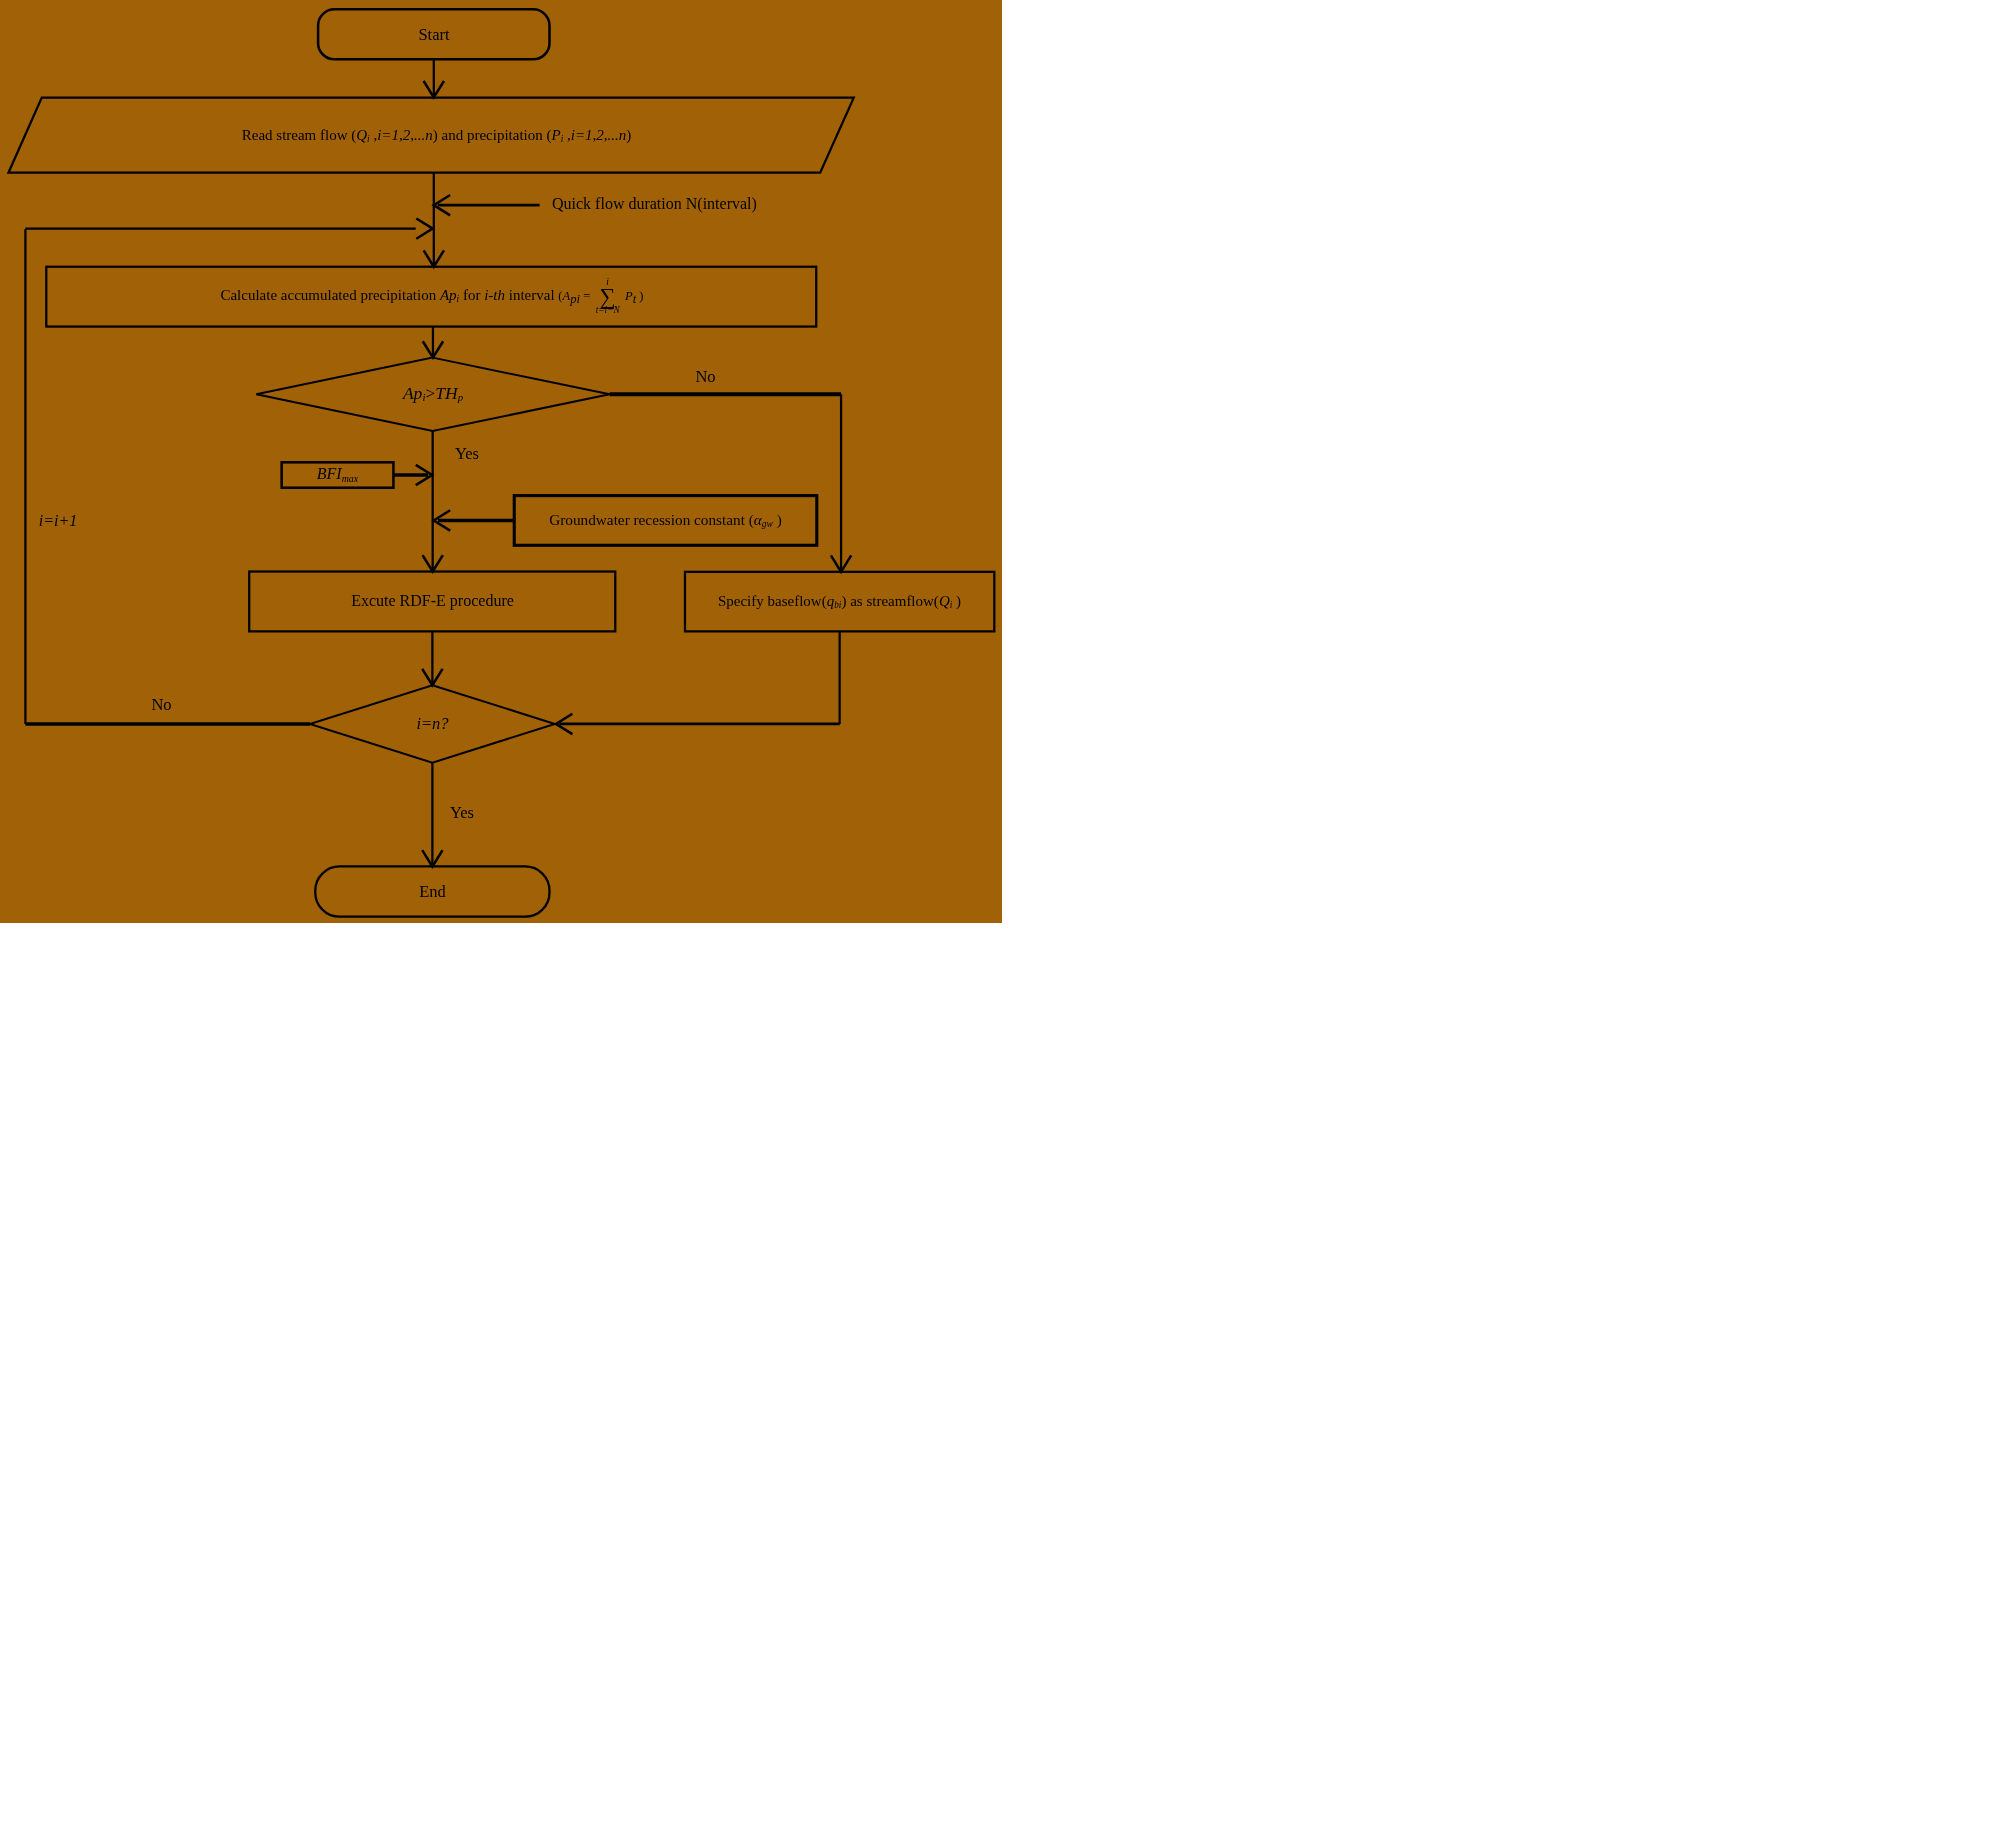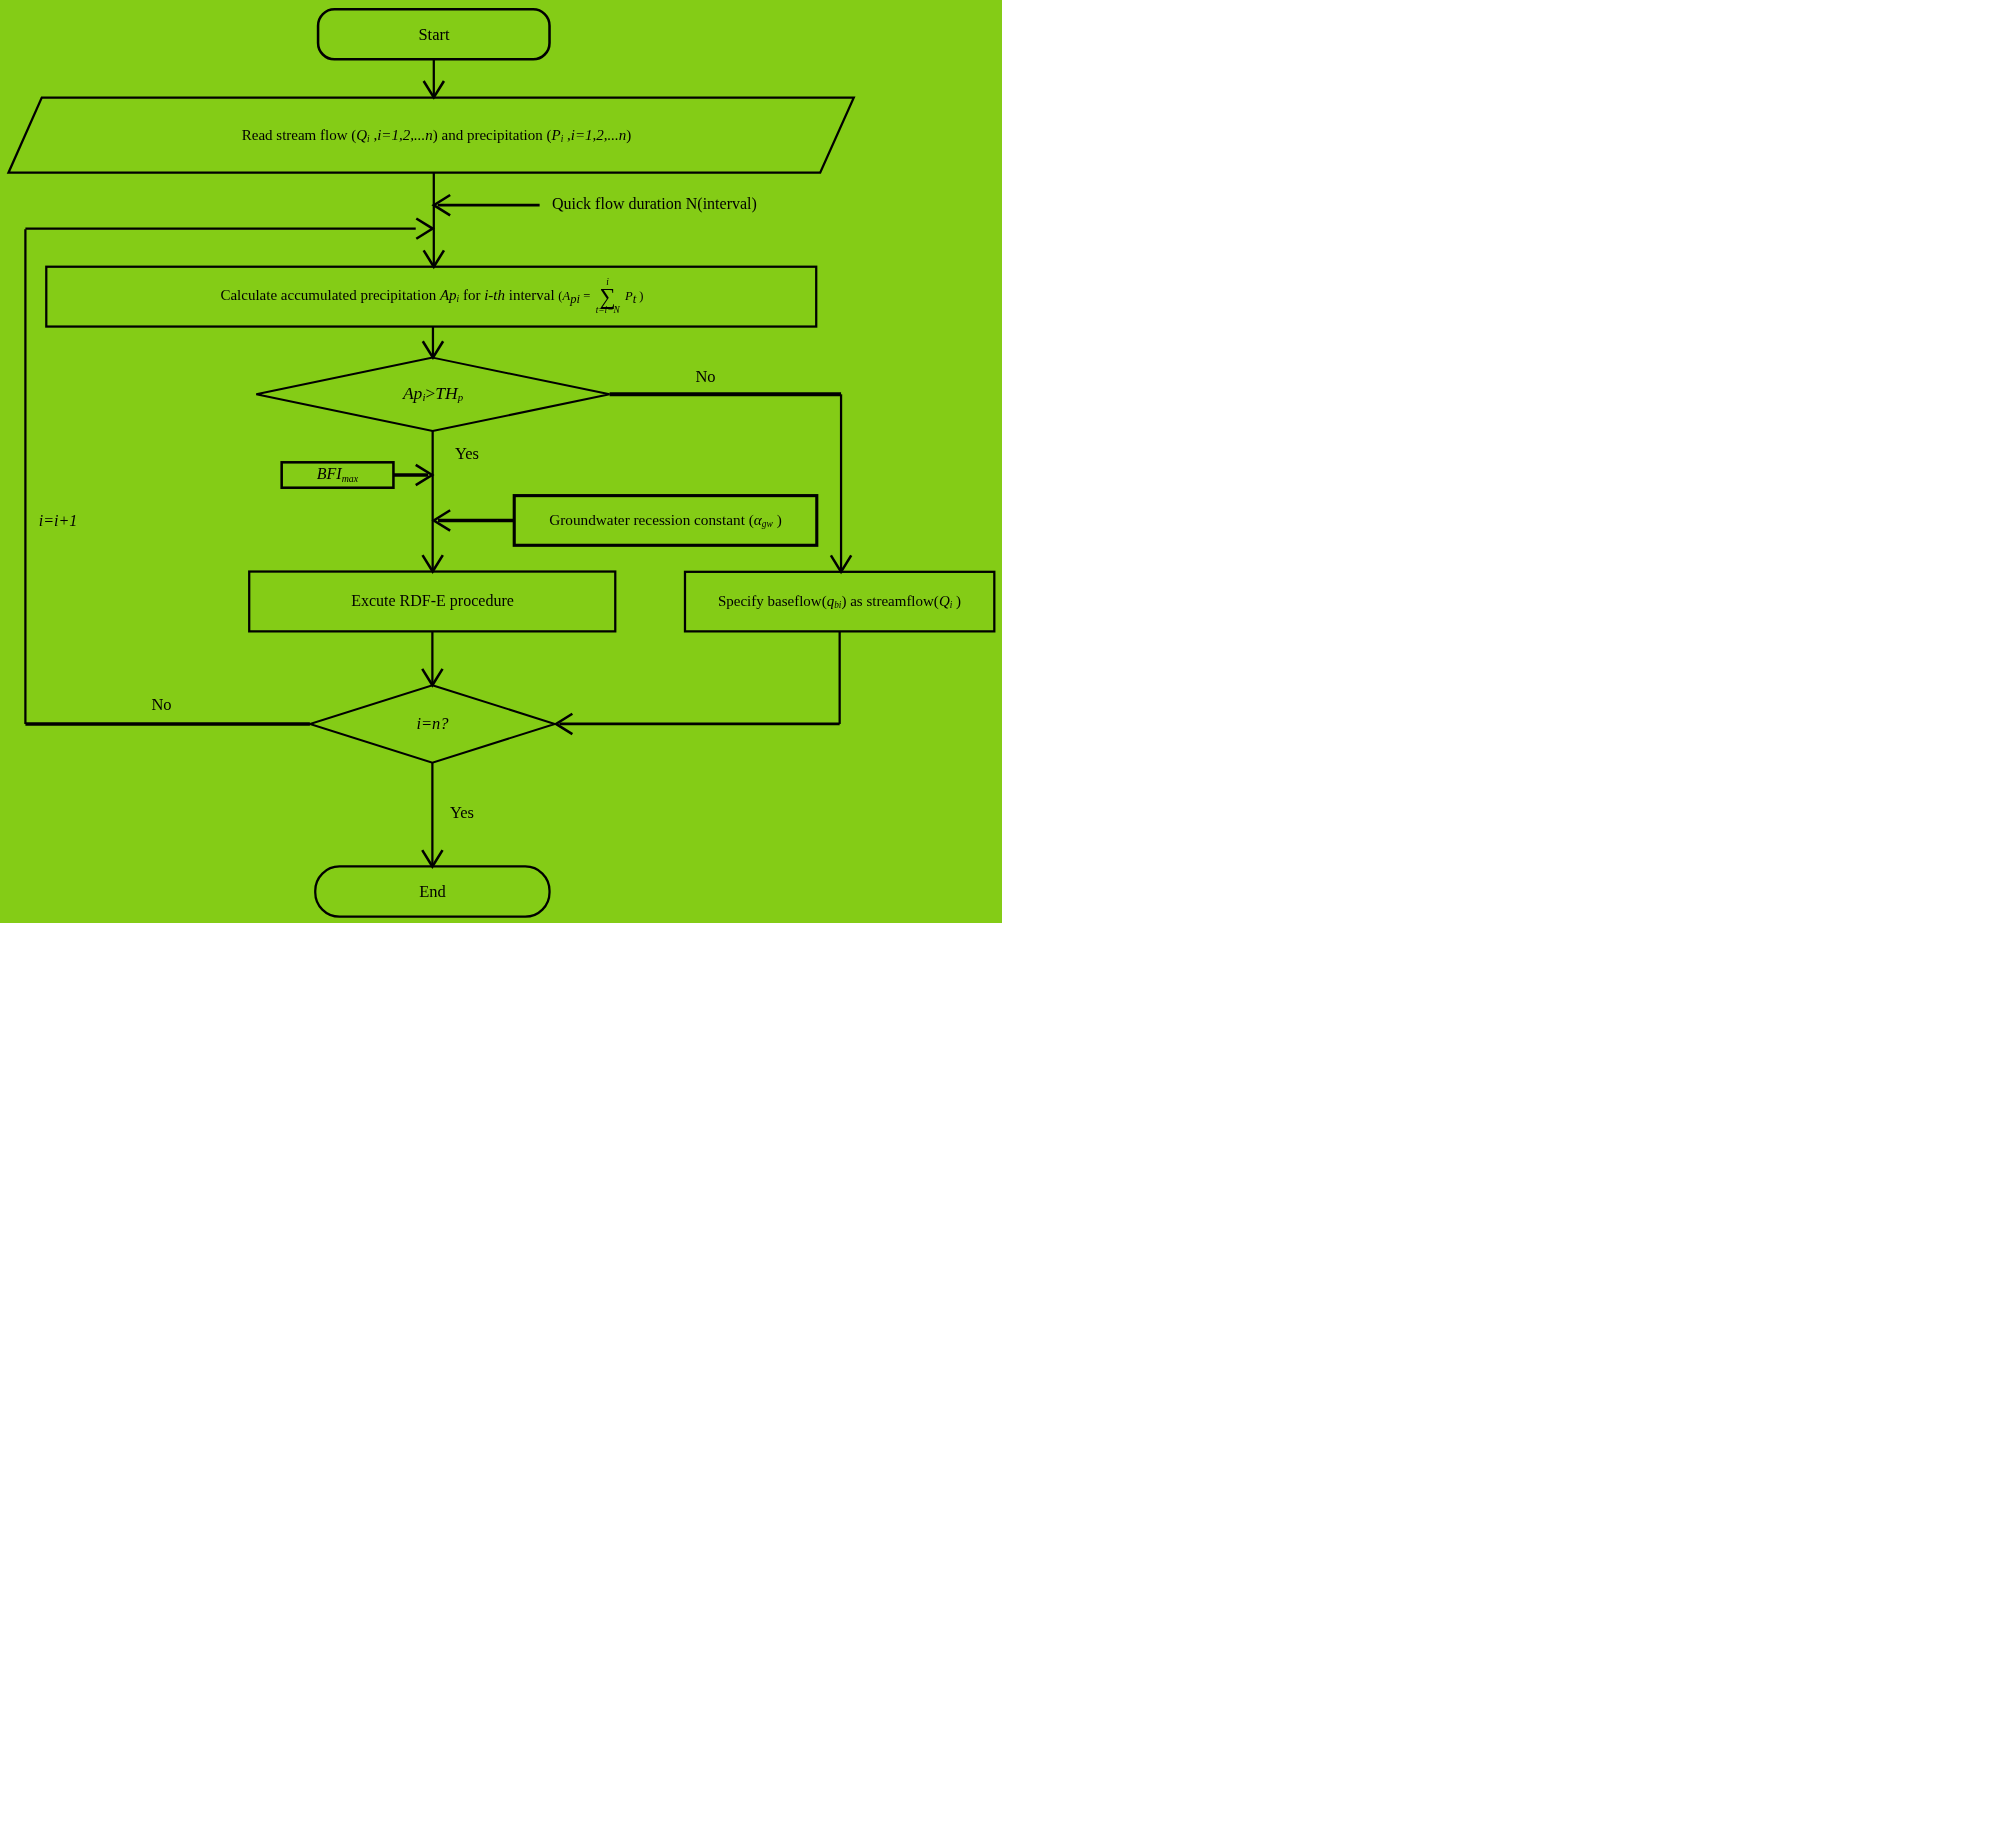--- a/index.html
+++ b/index.html
@@ -1,21 +1,21 @@
 <!DOCTYPE html>
 <html style="font-size:9px"><head>
 <meta charset="utf-8">
 <title>Flowchart</title>
 <style>
   html,body{margin:0;padding:0;background:#ffffff;}
   .stage-outer{
     position:relative;
     width:1002px;height:923px;
     overflow:hidden;
-    background:#84cc16;
+    background:#a16207;
   }
   .stage{
     position:absolute;left:0;top:0;
     width:2005px;height:1847px;
     transform:scale(0.5);
     transform-origin:0 0;
     font-family:"Liberation Serif","DejaVu Serif",serif;
     color:#000;
   }
   .shapes{position:absolute;left:0;top:0;}

